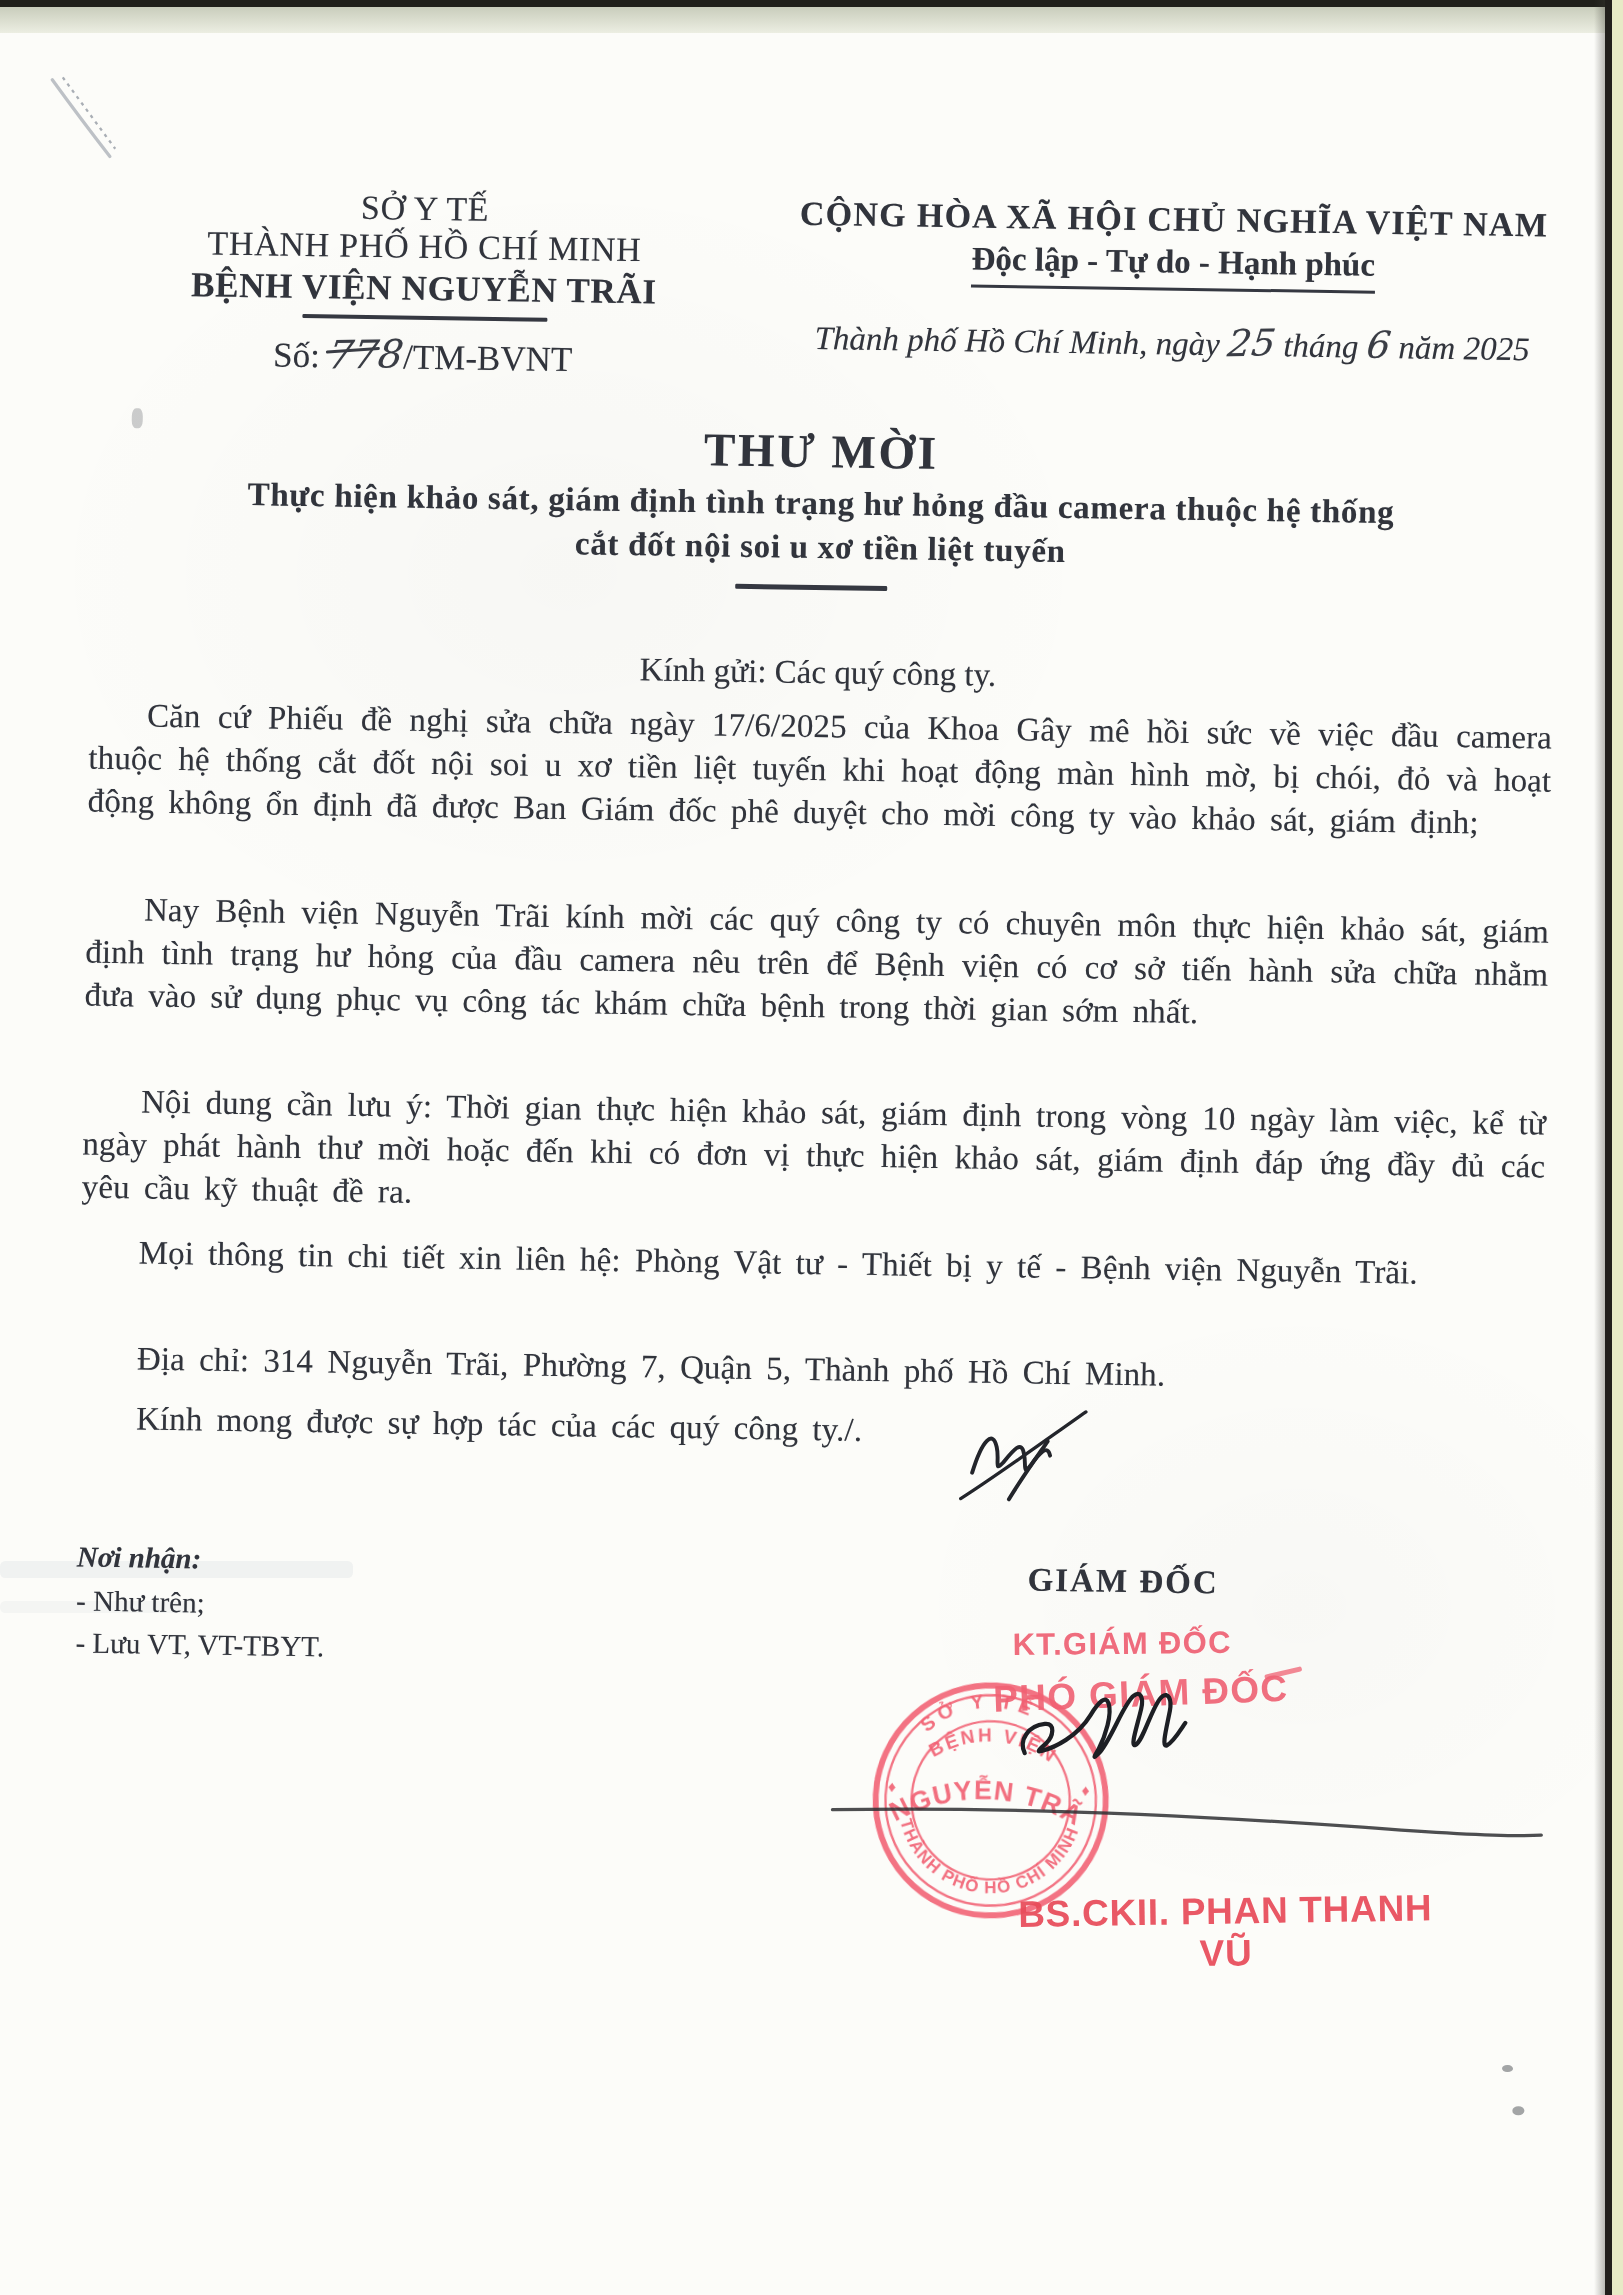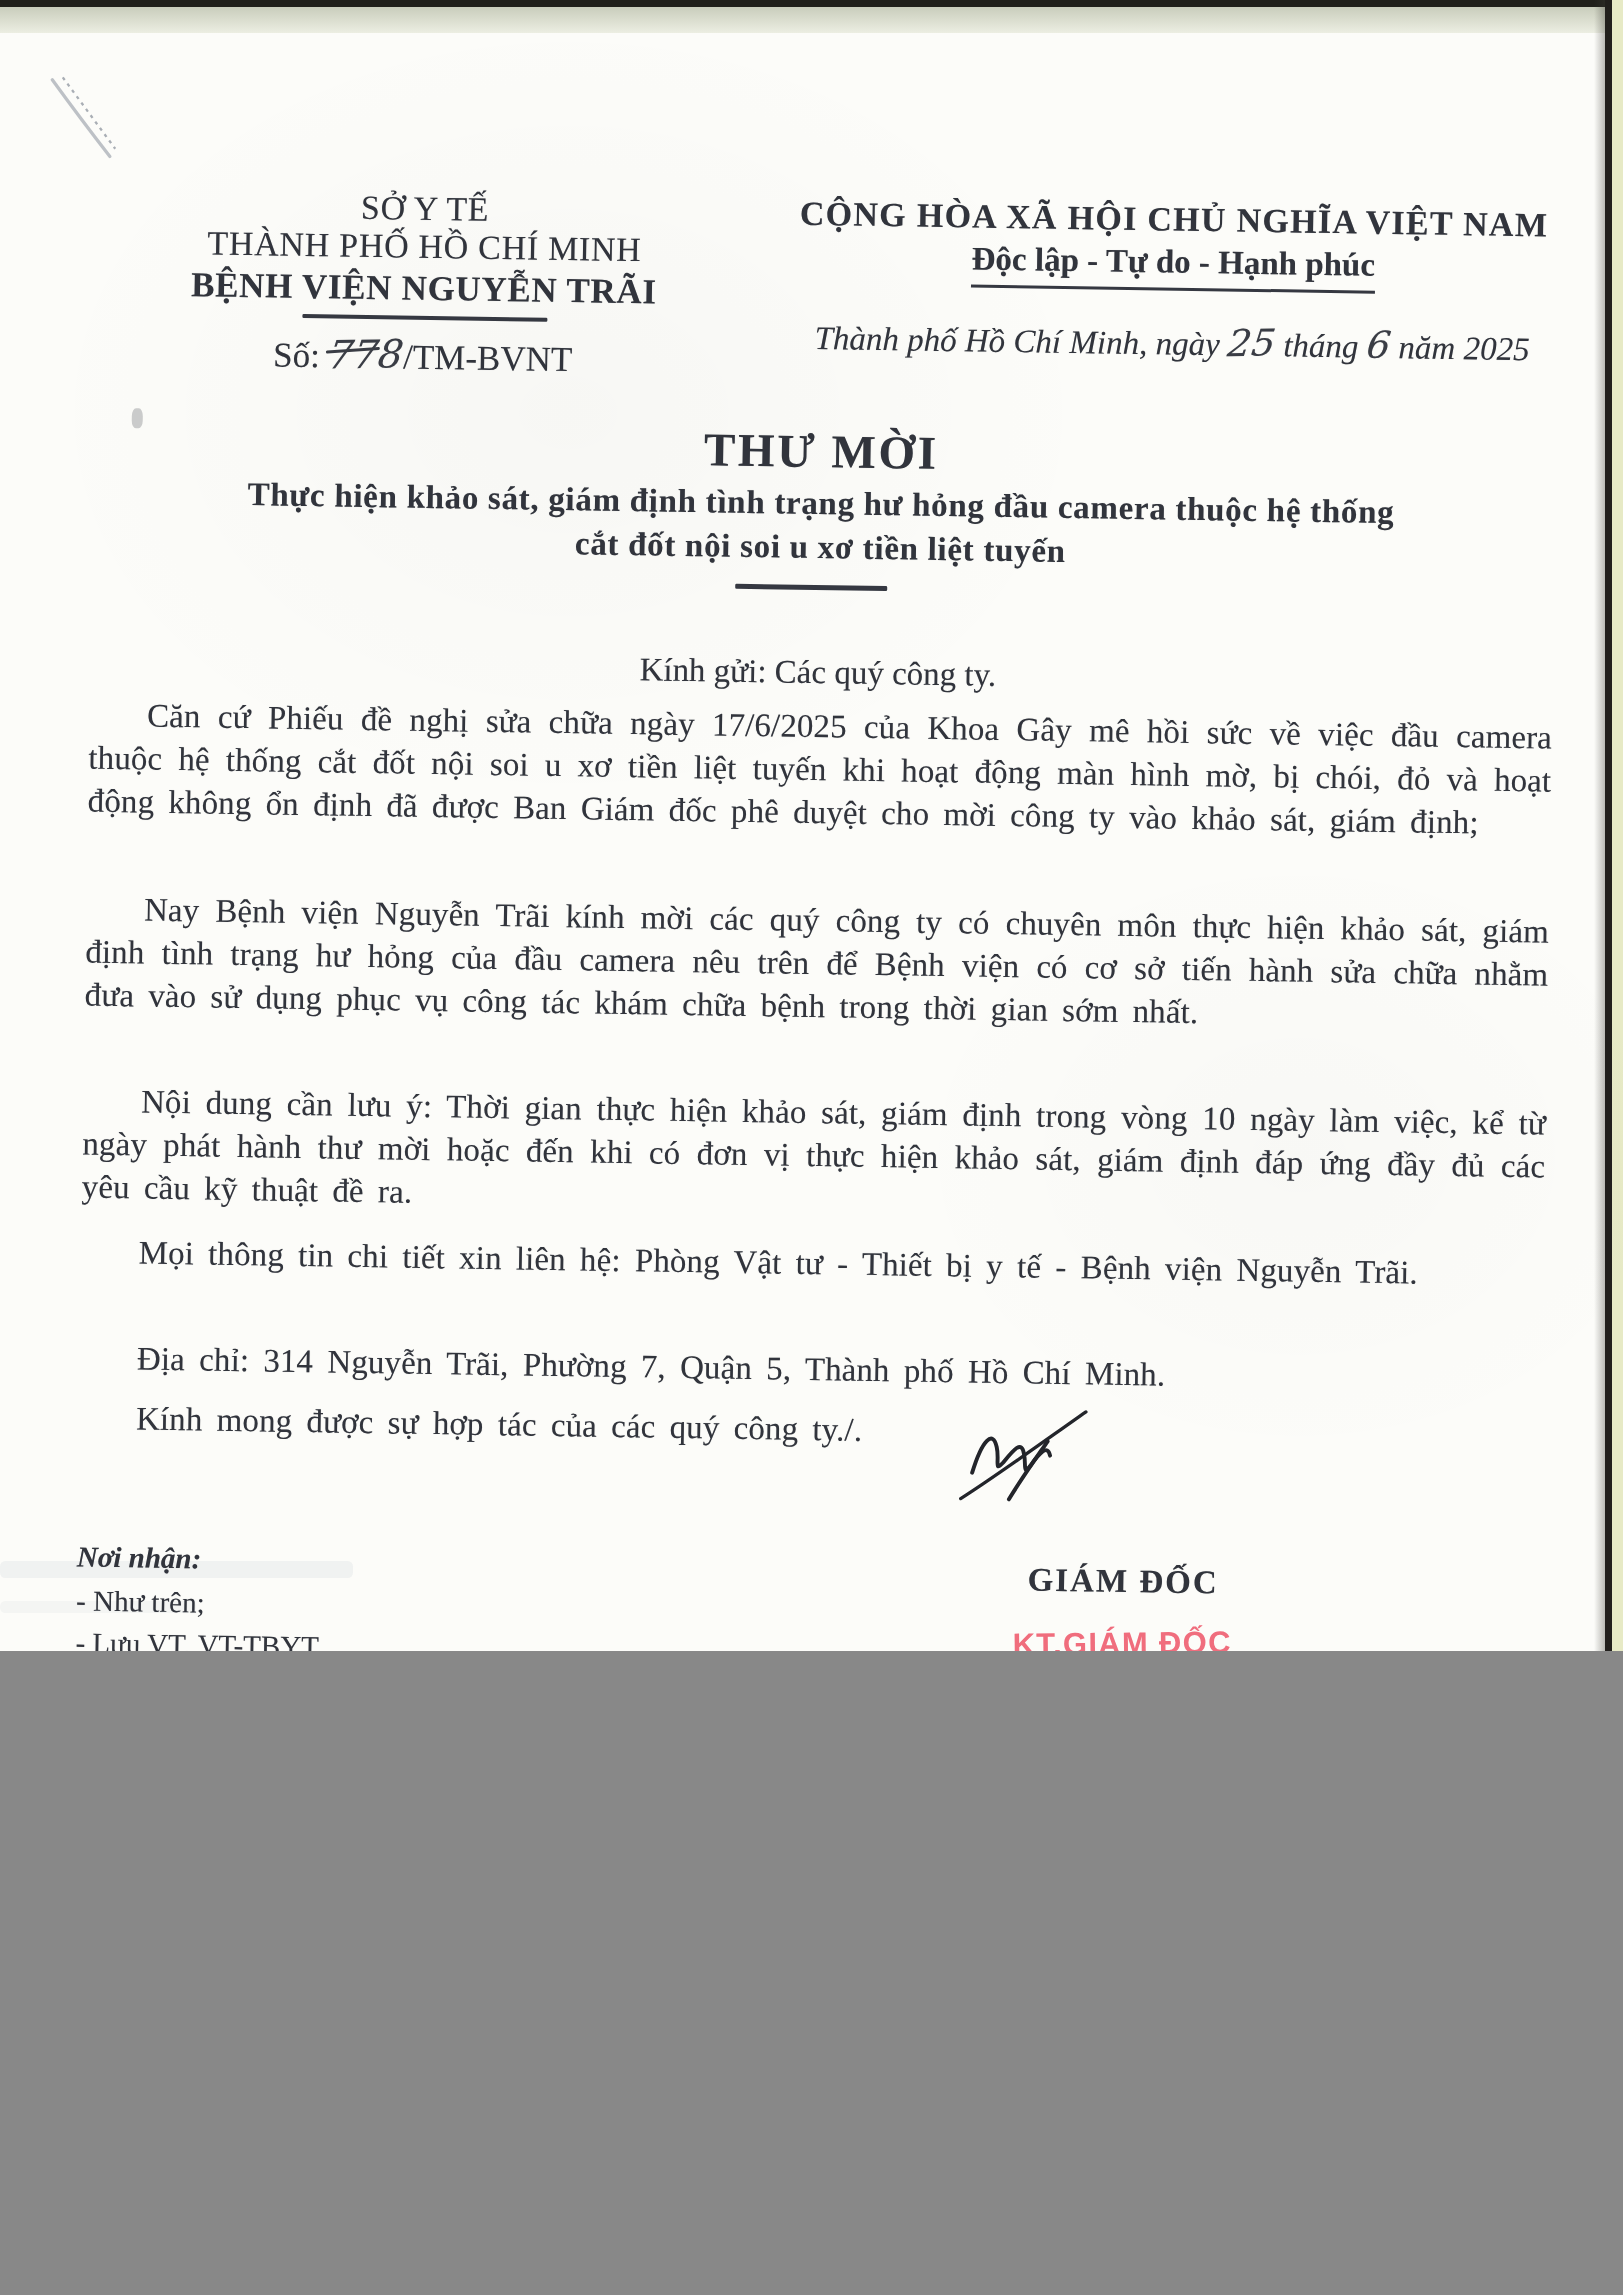--- a/index.html
+++ b/index.html
@@ -1,16 +1,16 @@
 <!DOCTYPE html>
 <html style="font-size:10.5px"><head>
 <meta charset="utf-8">
 <style>
   html,body{margin:0;padding:0;background:#888;}
-  .scan{position:relative;width:1624px;height:1651px;background:#fcfcf9;overflow:hidden;
+  .scan{position:relative;width:1624px;height:2295px;background:#fcfcf9;overflow:hidden;
         font-family:"Liberation Serif","DejaVu Serif",serif;color:#31343c;}
   
   .top-dark{position:absolute;left:0;top:0;width:1624px;height:6.5px;background:#201f1b;}
   .top-gray{position:absolute;left:0;top:6.5px;width:1624px;height:26px;
             background:linear-gradient(#c9cdbc,#eceee2);}
   .right-shadow{position:absolute;left:1594px;top:0;width:11px;height:2295px;
             background:linear-gradient(to right,rgba(60,60,52,0),rgba(60,60,52,.35));}
   .right-black{position:absolute;left:1605px;top:0;width:7.2px;height:2295px;background:#211f1c;}
   .right-beige{position:absolute;left:1612px;top:0;width:11.8px;height:2295px;background:#e7eac6;}
   .paper-grain{position:absolute;inset:0;pointer-events:none;

